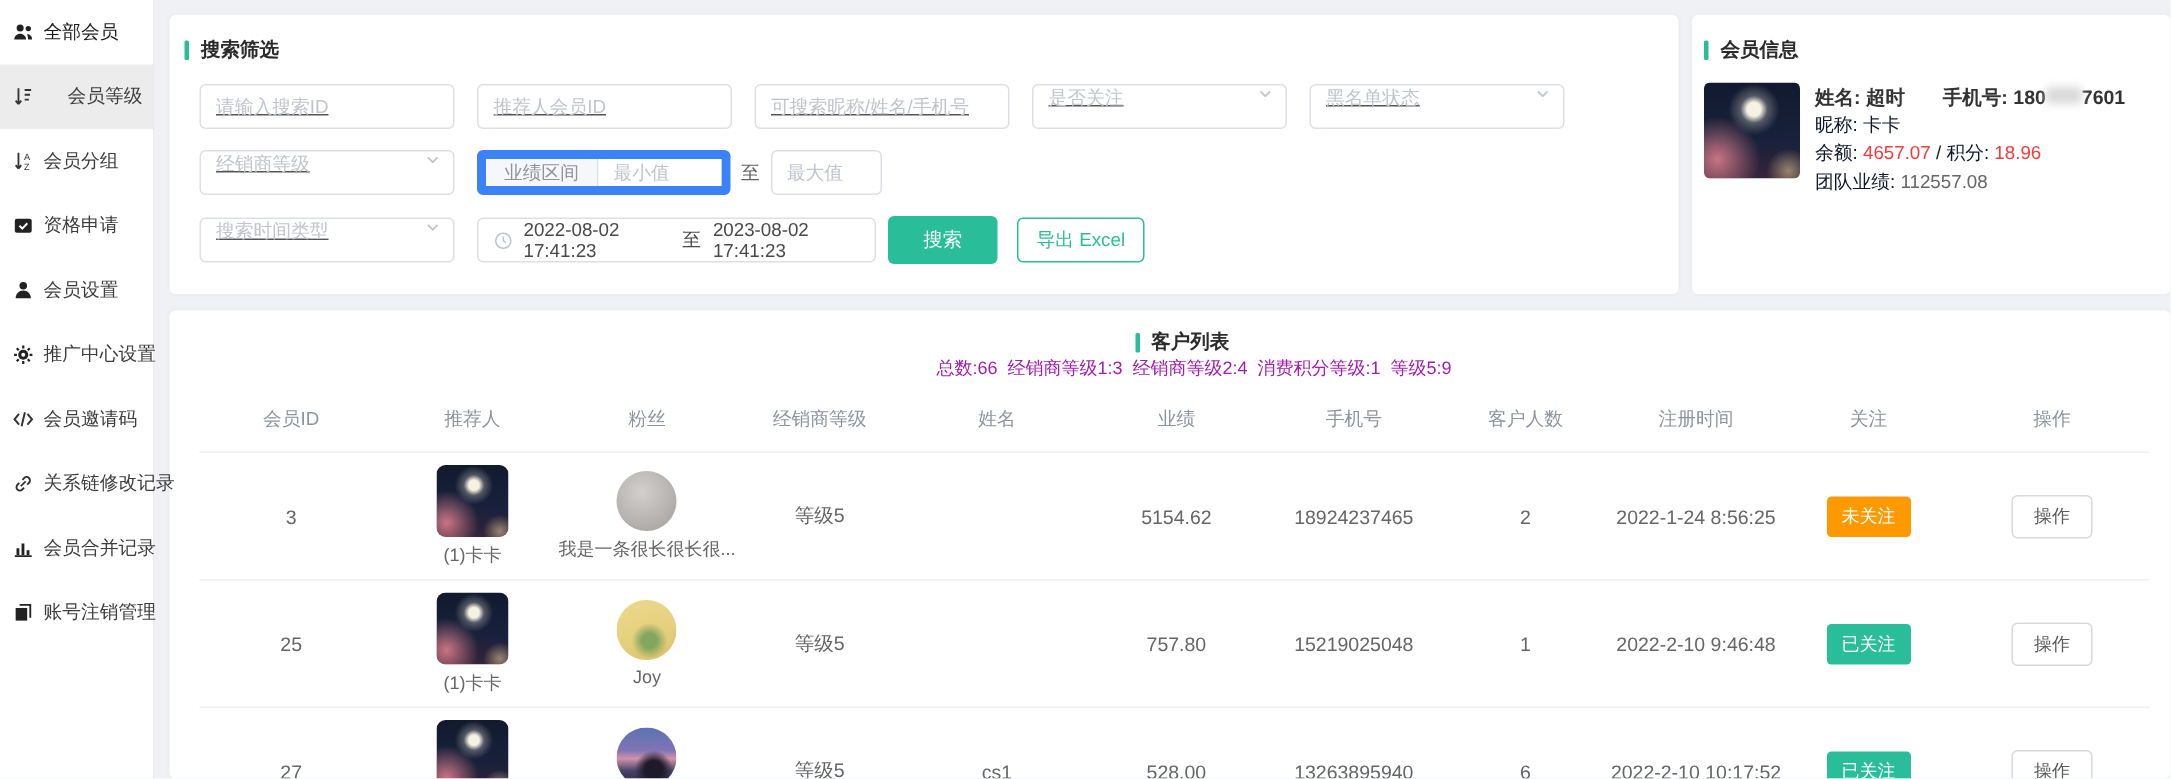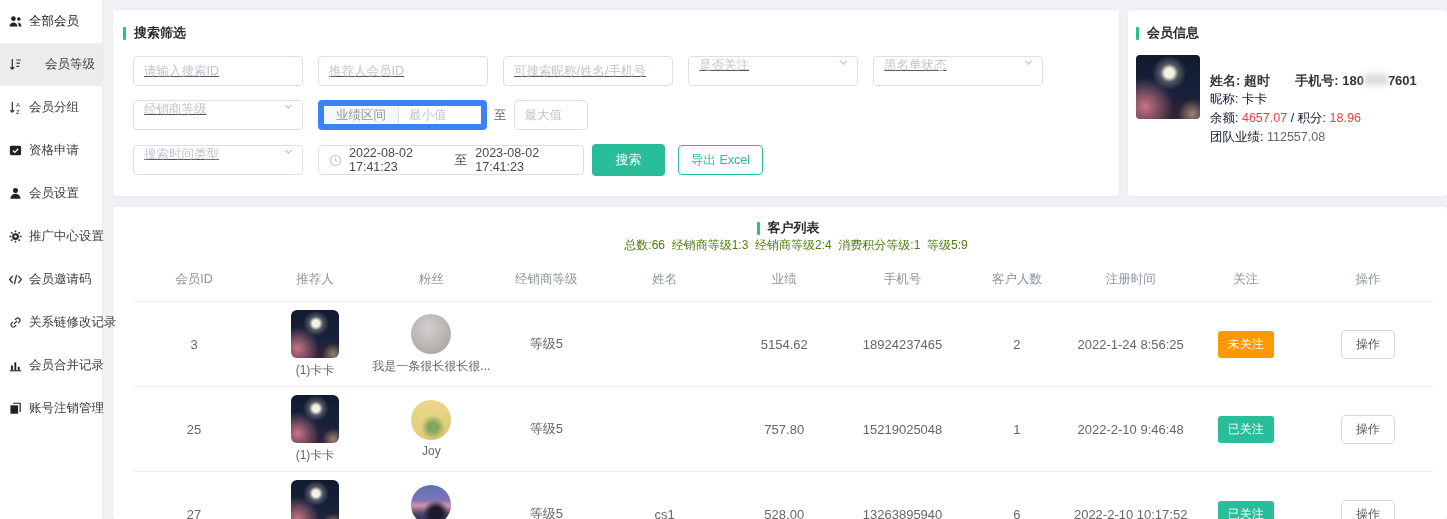--- a/index.html
+++ b/index.html
@@ -65,21 +65,21 @@
     height:32px; width:73px; background:#2abd9a; color:#fff; border:none;
     border-radius:4px; font-size:13px; cursor:pointer; font-family:inherit;
   }
   .btn-export {
     height:30px; padding:0 12px; margin-left:13px; background:#fff; color:#2abd9a;
     border:1px solid #2abd9a; border-radius:4px; font-size:12.5px; cursor:pointer; font-family:inherit;
   }
   
   .mi-body { display:flex; margin-top:13px; }
   .mi-avatar { width:64px; height:64px; border-radius:4px; flex:none; }
-  .mi-lines { margin-left:10px; font-size:12.5px; line-height:19px;margin-top:16px; }
+  .mi-lines { margin-left:10px; font-size:12.5px; line-height:19px; }
   .mi-strong { font-weight:bold; color:#333; font-size:13px; }
   .mi-strong .gap { display:inline-block; width:18px; }
   .mi-gray { color:#0f172a; }
   .mi-red { color:#f73b3b; }
   .mi-dark { color:#666; }
   .phone-blur { display:inline-block; width:24px; height:11px; background:#d9d9d9; filter:blur(3px); border-radius:2px; vertical-align:baseline; }
   
   .av-night {
     background:
       radial-gradient(circle at 52% 28%, #f6f2e2 0%, #f6f2e2 8%, rgba(246,242,226,0.28) 16%, rgba(246,242,226,0) 30%),
@@ -93,21 +93,21 @@
       radial-gradient(circle at 55% 68%, #82a65e 0%, #82a65e 14%, rgba(130,166,94,0) 34%),
       linear-gradient(160deg,#ecd98c 0%, #e4cf7d 60%, #d9c06c 100%);
   }
   .av-mountain {
     background:
       radial-gradient(circle at 62% 70%, #1c1a2b 0%, #1c1a2b 16%, rgba(28,26,43,0) 34%),
       linear-gradient(180deg,#5b74b2 0%, #7f74b5 38%, #d093ab 52%, #4a4468 72%, #23203a 100%);
   }
   
   .list-head { display:flex; align-items:center; margin-left:8px;flex-direction:column; }
-  .stats { margin-left:16px; color:#4d7c0f; font-size:12px; white-space:pre; }
+  .stats { margin-left:16px; color:#a21caf; font-size:12px; white-space:pre; }
   table { width:calc(100% - 26px); margin:2px 14px 0 12px; border-collapse:collapse; table-layout:fixed; }
   thead th { color:#8d949e; font-weight:normal; font-size:12.5px; padding:15px 0 13px; text-align:center; }
   tbody tr { border-top:1px solid #eef0f3; }
   tbody td { text-align:center; vertical-align:middle; height:85px; color:#666; font-size:13px; padding:6px 0; }
   .cell-avatar { display:flex; flex-direction:column; align-items:center; }
   .ref-img { width:48px; height:48px; border-radius:6px; }
   .fan-img { width:40px; height:40px; border-radius:50%; }
   .av-cap { margin-top:4px; font-size:12px; color:#666; max-width:118px; white-space:nowrap; overflow:hidden; text-overflow:ellipsis; }
   .follow-badge { display:inline-block; padding:5px 10px; border-radius:3px; color:#fff; font-size:12px; }
   .follow-no  { background:#ff9900;font-family:Liberation Mono, monospace; }

